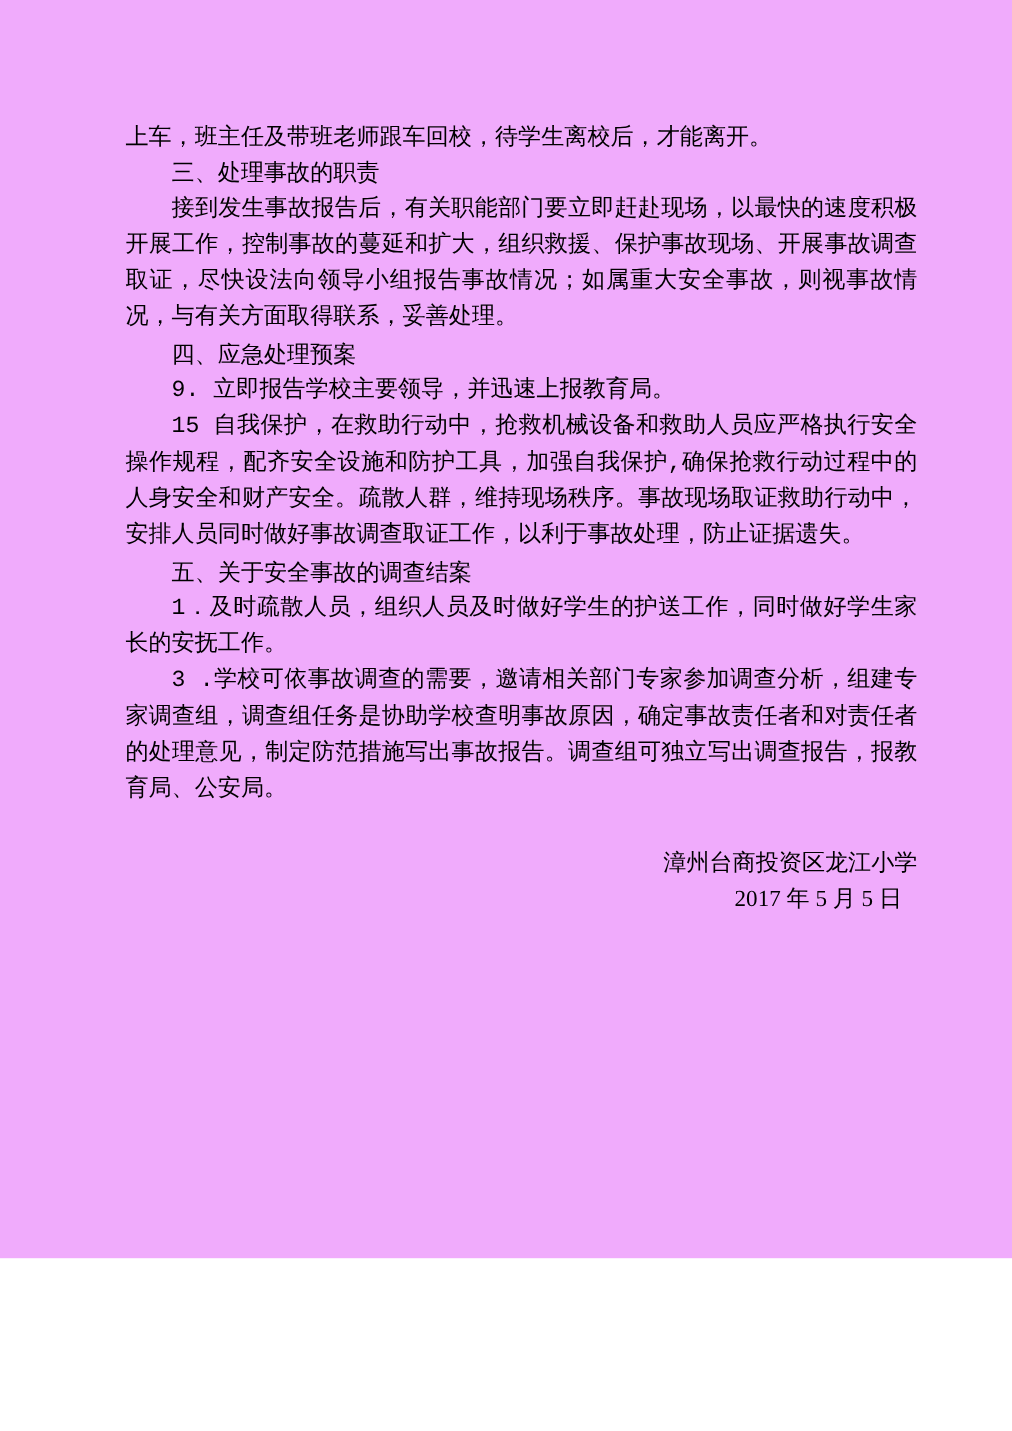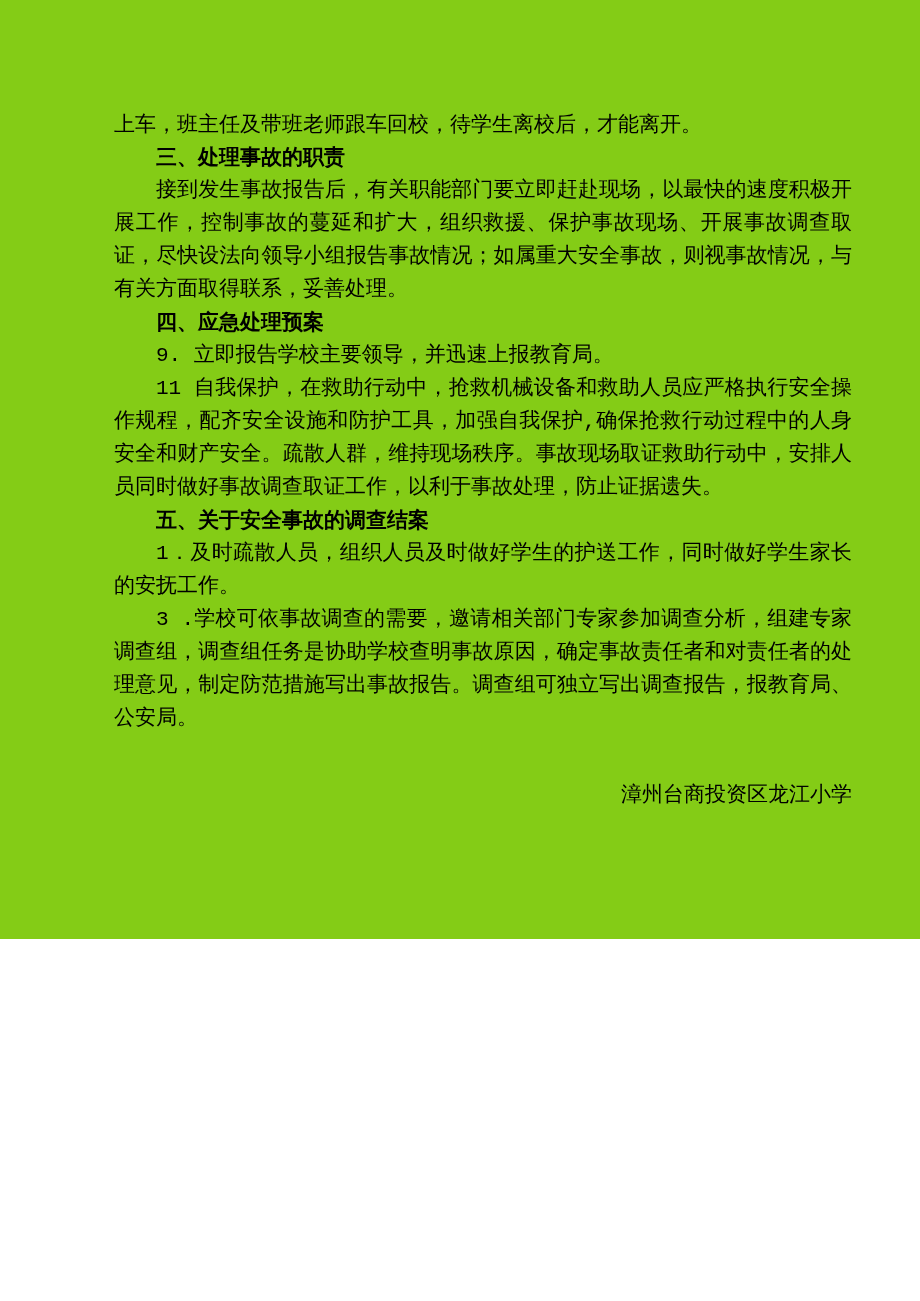--- a/index.html
+++ b/index.html
@@ -3,25 +3,25 @@
 <meta charset="utf-8">
 <style>
   html, body {
     margin: 0;
     padding: 0;
     background: #ffffff;
   }
   .page {
     position: relative;
     width: 920px;
-    height: 939px;
+    height: 1144px;
     margin: 0 auto;
-    background: #84cc16;
+    background: #f0abfc;
     box-sizing: border-box;
-    padding: 108px 68px 0 114px;
+    padding: 108px 86px 0 114px;
     font-family: "Liberation Serif", "DejaVu Serif", serif;
     font-size: 21px;
     line-height: 33px;
     color: #000000;
     overflow: hidden;
   }
   .doc p {
     margin: 0;
     padding: 0;
     text-align: justify;
@@ -29,42 +29,43 @@
   }
   .doc p.continuation {
     text-indent: 0;
   }
   .doc p.body {
     text-indent: 2em;
     font-family: Liberation Mono, monospace;
   }
   .doc p.heading {
     text-indent: 2em;
-    font-weight: bold;
+    font-weight: normal;
   }
   .doc p.signature {
     text-align: right;
-    margin-top: 43px;
+    margin-top: 33px;
     text-indent: 0;
   }
   .doc p.date {
     text-align: right;
     text-indent: 0;
     padding-right: 14px;
   }
 </style>
 </head>
 <body>
 
 <div class="page">
   <div class="doc">
     <p class="continuation">上车，班主任及带班老师跟车回校，待学生离校后，才能离开。</p>
     <p class="heading">三、处理事故的职责</p>
     <p class="body">接到发生事故报告后，有关职能部门要立即赶赴现场，以最快的速度积极开展工作，控制事故的蔓延和扩大，组织救援、保护事故现场、开展事故调查取证，尽快设法向领导小组报告事故情况；如属重大安全事故，则视事故情况，与有关方面取得联系，妥善处理。</p>
     <p class="heading">四、应急处理预案</p>
     <p class="body">9. 立即报告学校主要领导，并迅速上报教育局。</p>
-    <p class="body">11 自我保护，在救助行动中，抢救机械设备和救助人员应严格执行安全操作规程，配齐安全设施和防护工具，加强自我保护,确保抢救行动过程中的人身安全和财产安全。疏散人群，维持现场秩序。事故现场取证救助行动中，安排人员同时做好事故调查取证工作，以利于事故处理，防止证据遗失。</p>
+    <p class="body">15 自我保护，在救助行动中，抢救机械设备和救助人员应严格执行安全操作规程，配齐安全设施和防护工具，加强自我保护,确保抢救行动过程中的人身安全和财产安全。疏散人群，维持现场秩序。事故现场取证救助行动中，安排人员同时做好事故调查取证工作，以利于事故处理，防止证据遗失。</p>
     <p class="heading">五、关于安全事故的调查结案</p>
     <p class="body">1．及时疏散人员，组织人员及时做好学生的护送工作，同时做好学生家长的安抚工作。</p>
     <p class="body">3 .学校可依事故调查的需要，邀请相关部门专家参加调查分析，组建专家调查组，调查组任务是协助学校查明事故原因，确定事故责任者和对责任者的处理意见，制定防范措施写出事故报告。调查组可独立写出调查报告，报教育局、公安局。</p>
     <p class="signature">漳州台商投资区龙江小学</p>
+    <p class="date">2017 年 5 月 5 日</p>
   </div>
 </div>
 
 </body></html>

